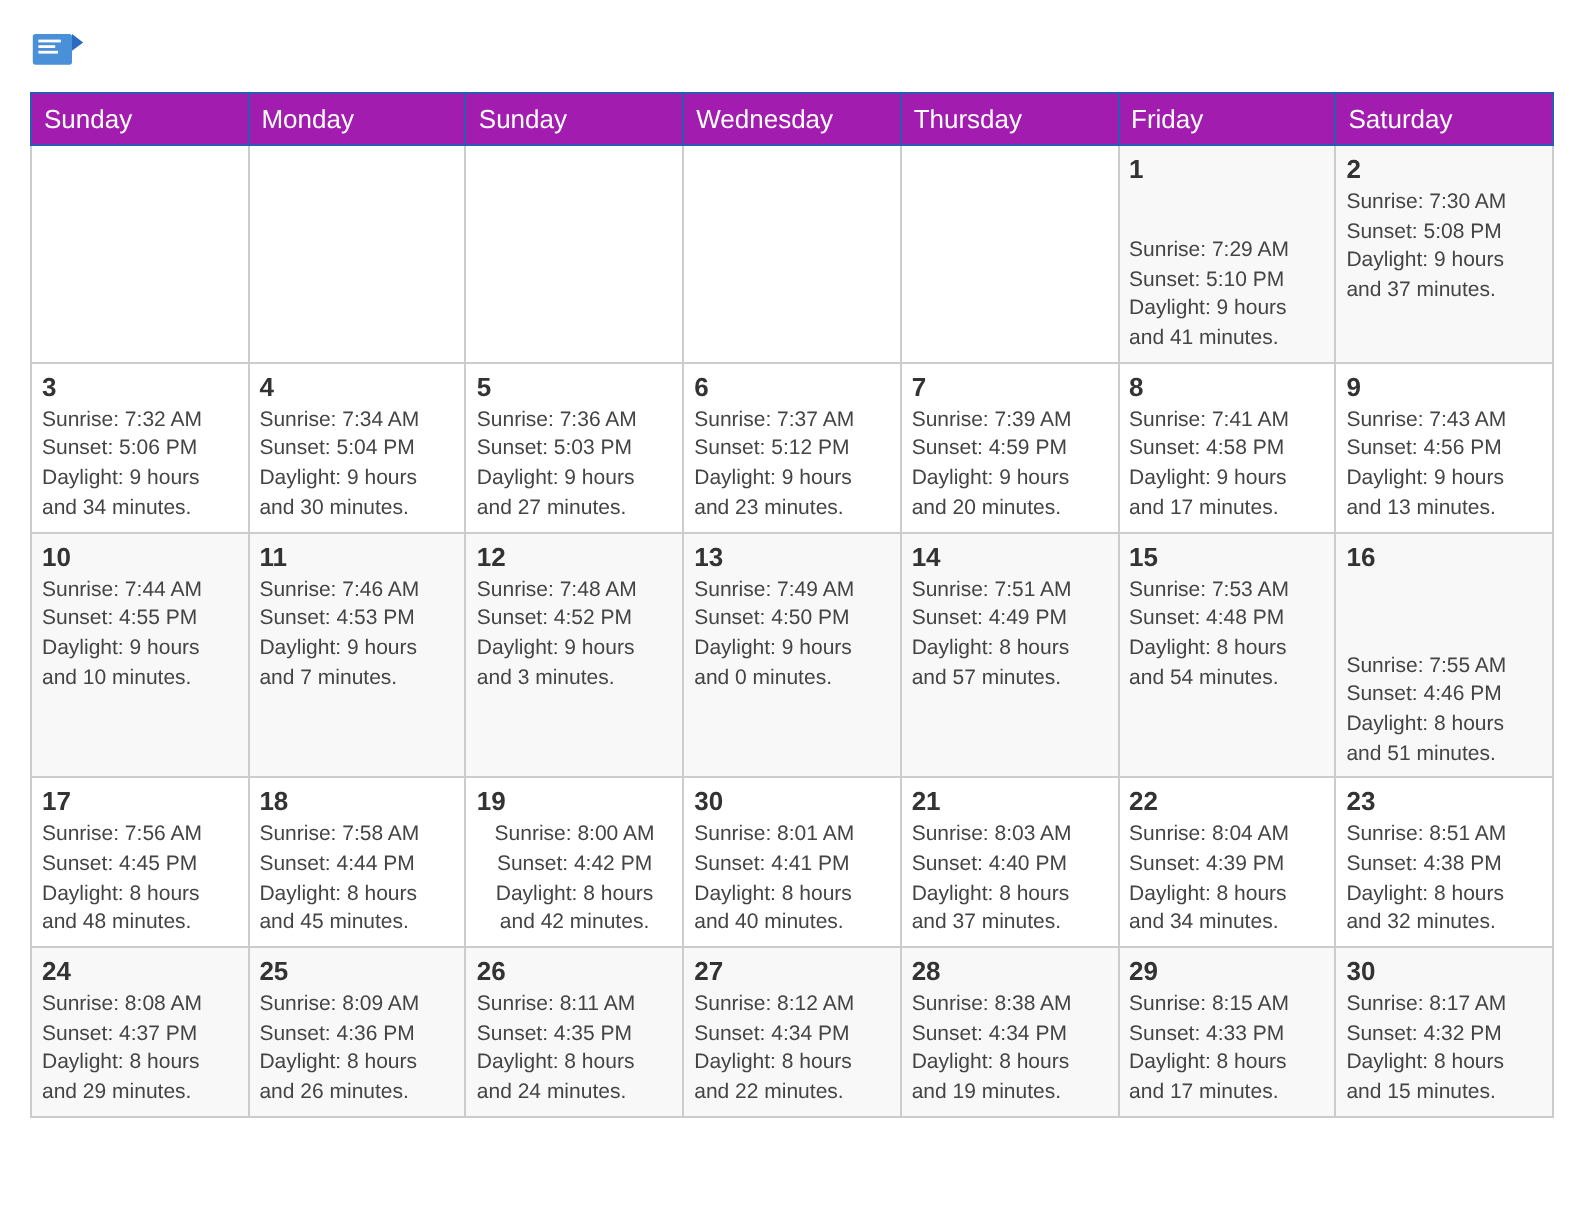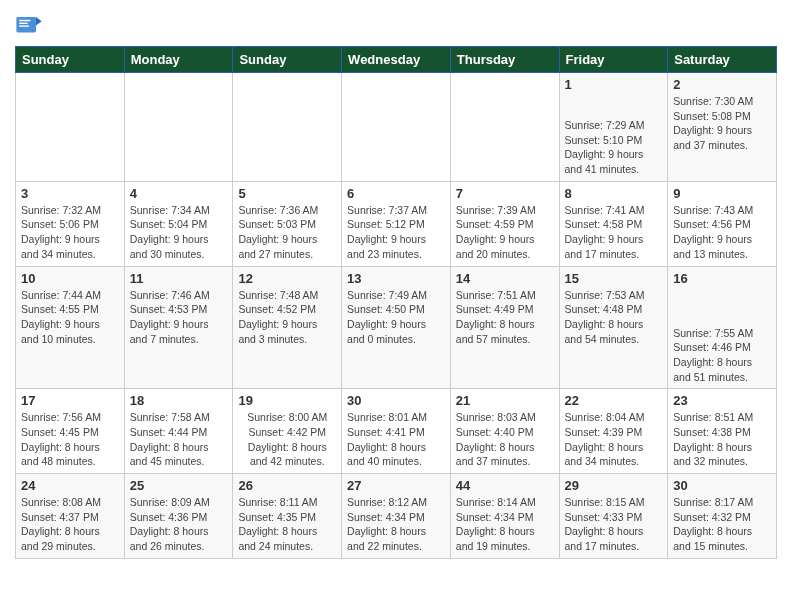--- a/index.html
+++ b/index.html
@@ -7,21 +7,21 @@
     .container { padding: 10px 15px; }
     .header { display: flex; justify-content: space-between; align-items: flex-start; margin-bottom: 8px; }
     .logo { display: flex; align-items: center; }
     .logo-text { font-size: 18px; font-weight: bold; color: #333; line-height: 1.2; }
     .logo-text span { color: #4a90d9; }
     .logo-icon { width: 28px; height: 28px; margin-right: 4px; }
     .title-block { text-align: right; }
     .month-title { font-size: 36px; font-weight: normal; color: #333; }
     .location { font-size: 14px; color: #555; }
     table { width: 100%; border-collapse: collapse; table-layout: fixed; }
-    thead th { background: #14532d; color: #fff; text-align: left; padding: 5px 6px; font-size: 13px; font-weight: bold; border: 1px solid #2a5ab4; }
+    thead th { background: #a21caf; color: #fff; text-align: left; padding: 5px 6px; font-size: 13px; font-weight: normal; border: 1px solid #2a5ab4; }
     tbody td { border: 1px solid #ccc; vertical-align: top; padding: 4px 5px; font-size: 11px; color: #333; height: 80px; background: #fff; }
     tbody tr:nth-child(odd) td { background: #f8f8f8; }
     .day-num { font-weight: bold; font-size: 13px; display: block; margin-bottom: 2px; }
     .day-info { font-size: 10.5px; line-height: 1.4; color: #444; }
     .empty { background: #fff !important; }
   </style>
 </head>
 <body>
 
 <div class="container">
@@ -228,22 +228,22 @@
 Sunset: 4:35 PM
 Daylight: 8 hours and 24 minutes.</div>
           </td>
           <td>
             <span class="day-num">27</span>
             <div class="day-info" style="white-space: pre-line;">Sunrise: 8:12 AM
 Sunset: 4:34 PM
 Daylight: 8 hours and 22 minutes.</div>
           </td>
           <td>
-            <span class="day-num">44</span>
-            <div class="day-info" style="white-space: pre-line;">Sunrise: 8:14 AM
+            <span class="day-num">28</span>
+            <div class="day-info" style="white-space: pre-line;">Sunrise: 8:38 AM
 Sunset: 4:34 PM
 Daylight: 8 hours and 19 minutes.</div>
           </td>
           <td>
             <span class="day-num">29</span>
             <div class="day-info" style="white-space: pre-line;">Sunrise: 8:15 AM
 Sunset: 4:33 PM
 Daylight: 8 hours and 17 minutes.</div>
           </td>
           <td>

